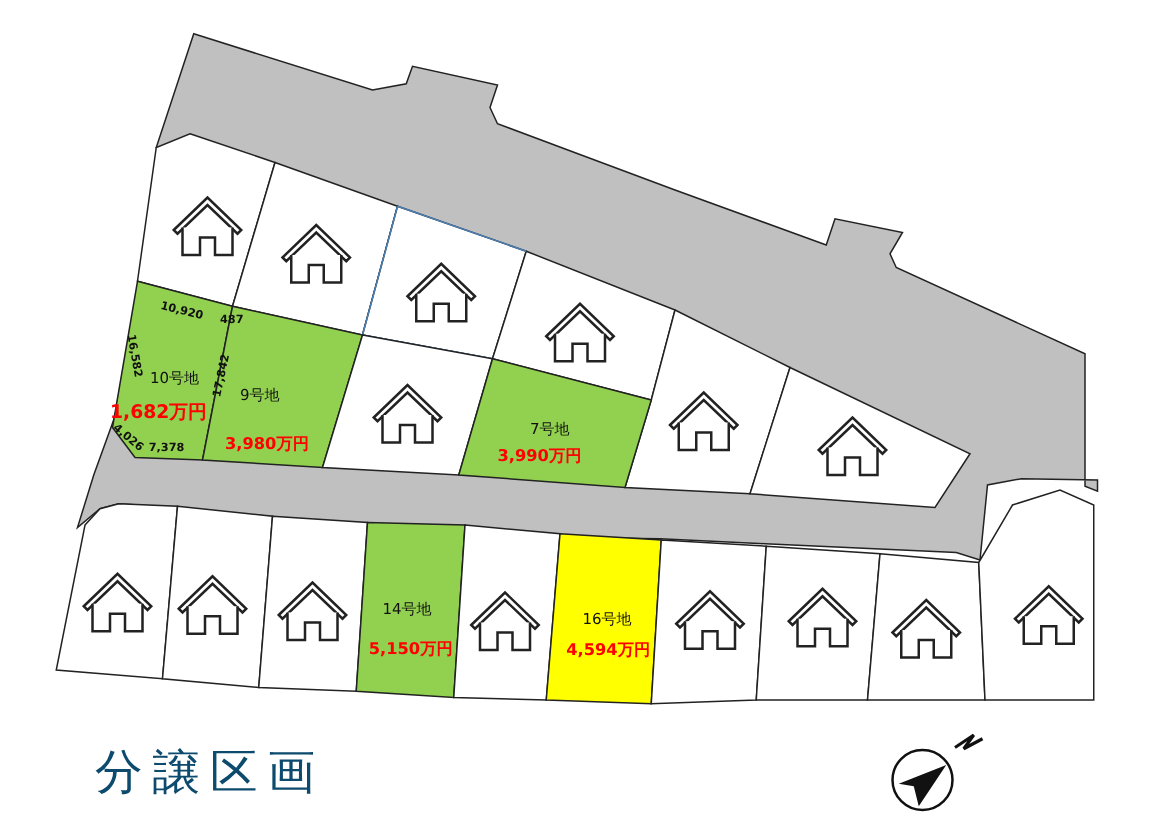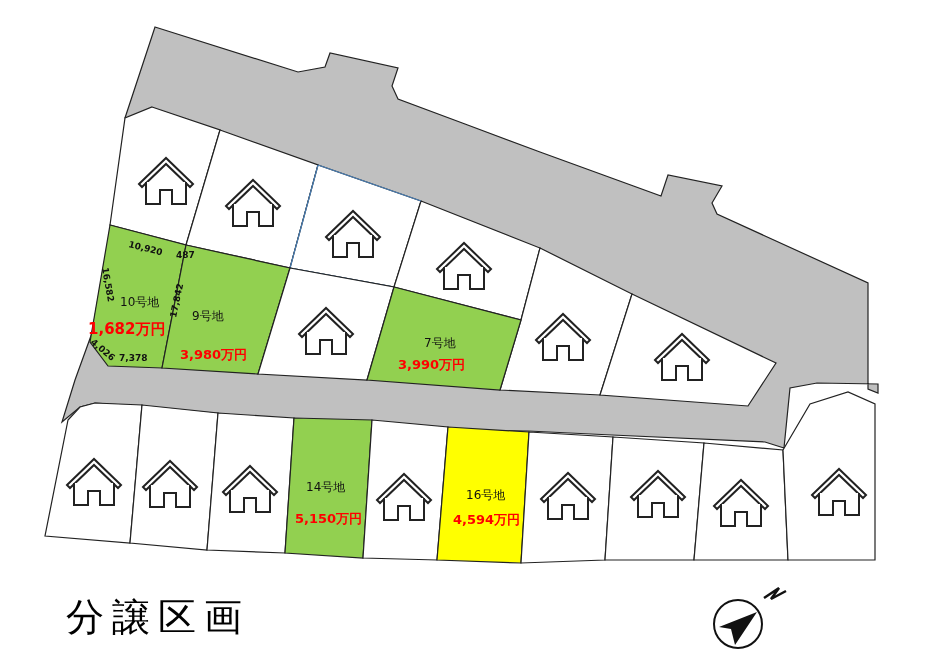--- a/index.html
+++ b/index.html
@@ -10,21 +10,21 @@
     .lot-white { fill:#ffffff; }
     .lot-green { fill:#92d050; }
     .lot-yellow { fill:#ffff00; }
     .blue-edge { stroke:#4a7fb5; stroke-width:1.2; fill:none; }
     .house-roof { fill:#fff; stroke:#222; stroke-width:2; stroke-linejoin:miter; }
     .house-body { fill:#fff; stroke:#222; stroke-width:2; }
     .lot-name { font-family:"DejaVu Sans", sans-serif; font-size:12px; fill:#111; }
     .lot-price { font-family:"DejaVu Sans", sans-serif; font-size:13px; font-weight:bold; fill:#ff0000; }
     .lot-price-lg { font-size:15px; }
     .dim { font-family:"DejaVu Sans", sans-serif; font-size:9px; font-weight:bold; fill:#111; }
-    .title { position:absolute; left:66px; top:592px; font-family:"DejaVu Serif", serif; font-size:38px; letter-spacing:8px; color:#000000; }
+    .title { position:absolute; left:76px; top:592px; font-family:"DejaVu Serif", serif; font-size:38px; letter-spacing:8px; color:#0c4a6e; }
   </style>
 </head>
 <body>
 
 <svg class="plan" width="933" height="650" viewBox="0 0 933 650">
 
   <path class="road" d="M155,27 L298,72 L325,67 L330,53 L398,68 L392,86 L398,99 L465,124 L540,152 L661,196 L668,175 L722,186 L712,203 L717,214 L868,283 L868,389 L878,393 L878,384 L817,383 L790,388 L784,448 L765,442 L612,435 L528,431 L450,430 L372,423 L292,420 L214,413 L140,406 L95,403 L80,407 L62,422 L75,380 L92,333 L103,270 L130,120 L125,118 Z"></path>
 
   <polygon class="lot lot-white" points="152,107 220,130 186,245 110,225 125,118"></polygon>
   <polygon class="lot lot-white" points="220,130 318,165 290,268 186,245"></polygon>

